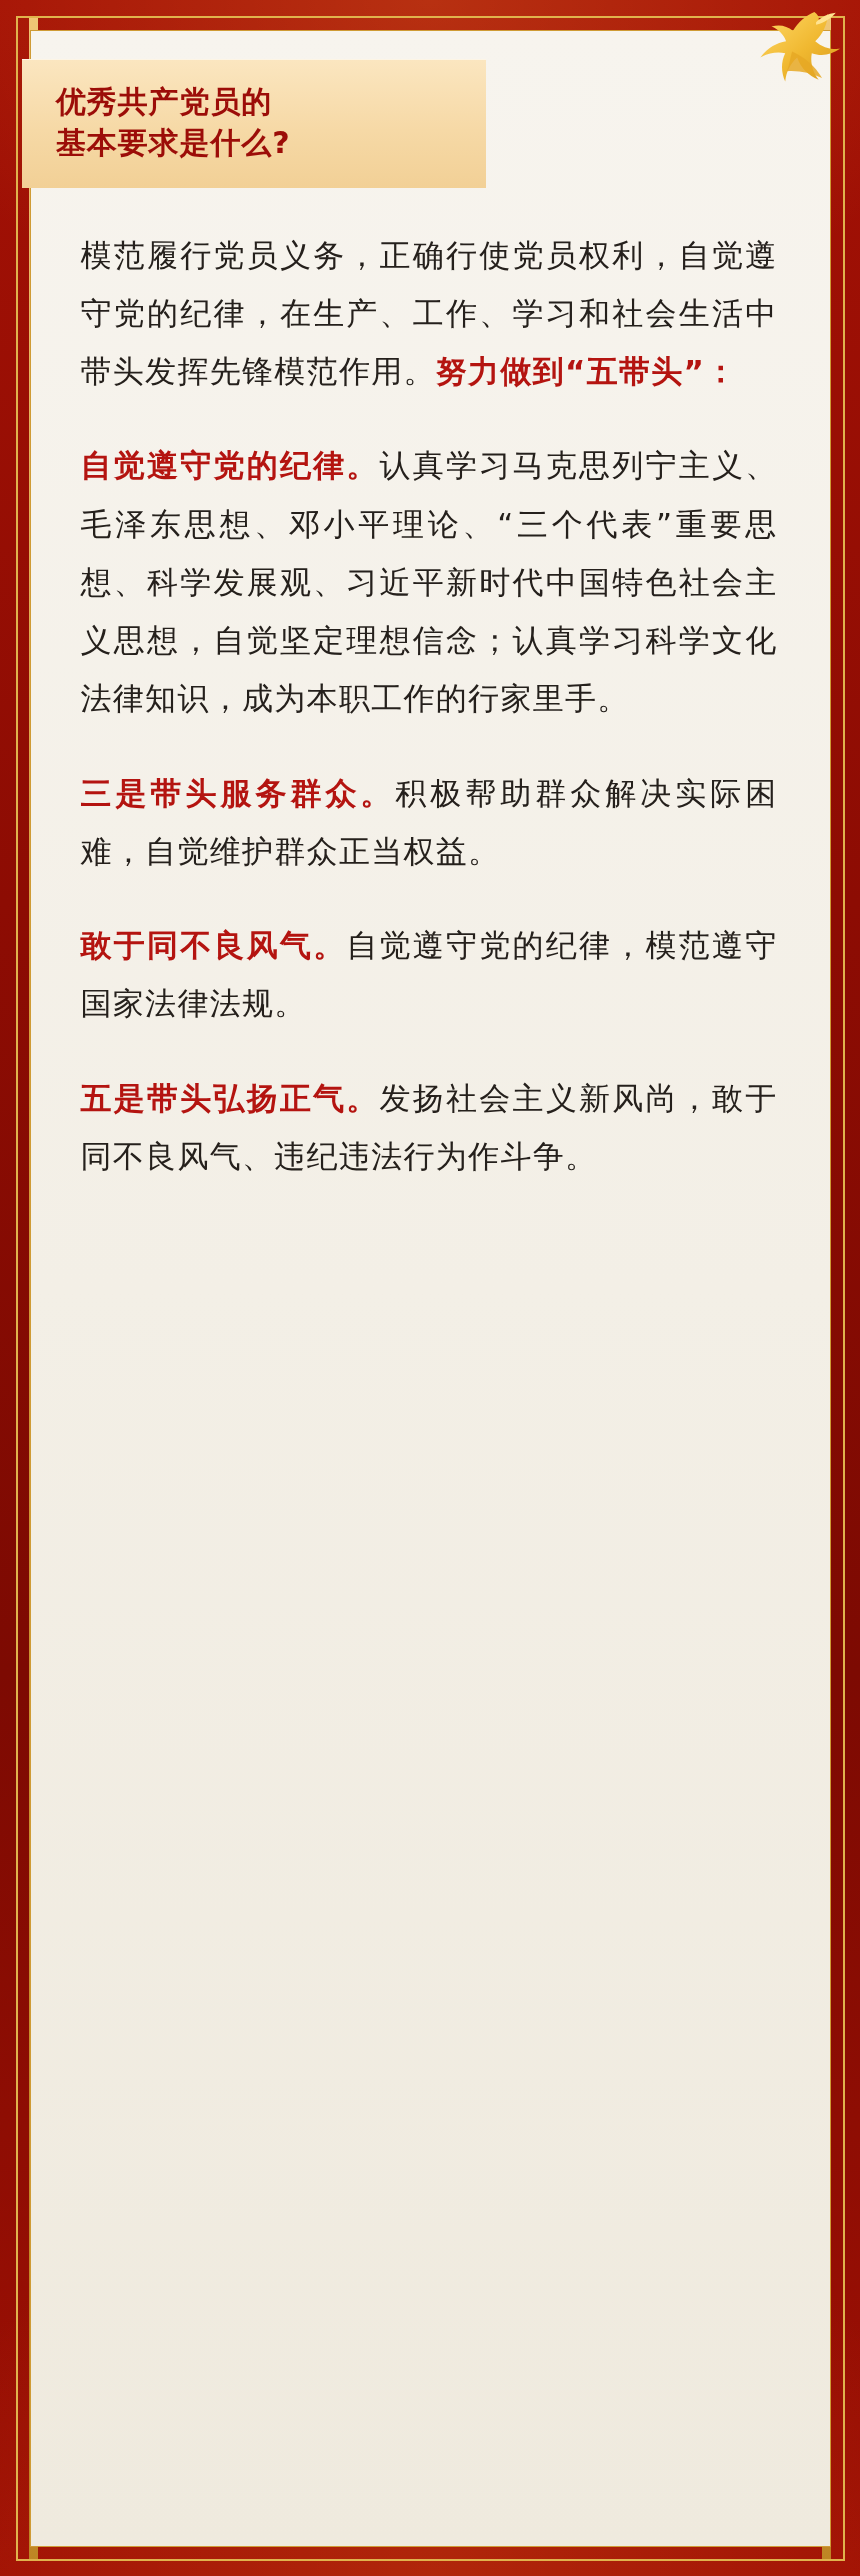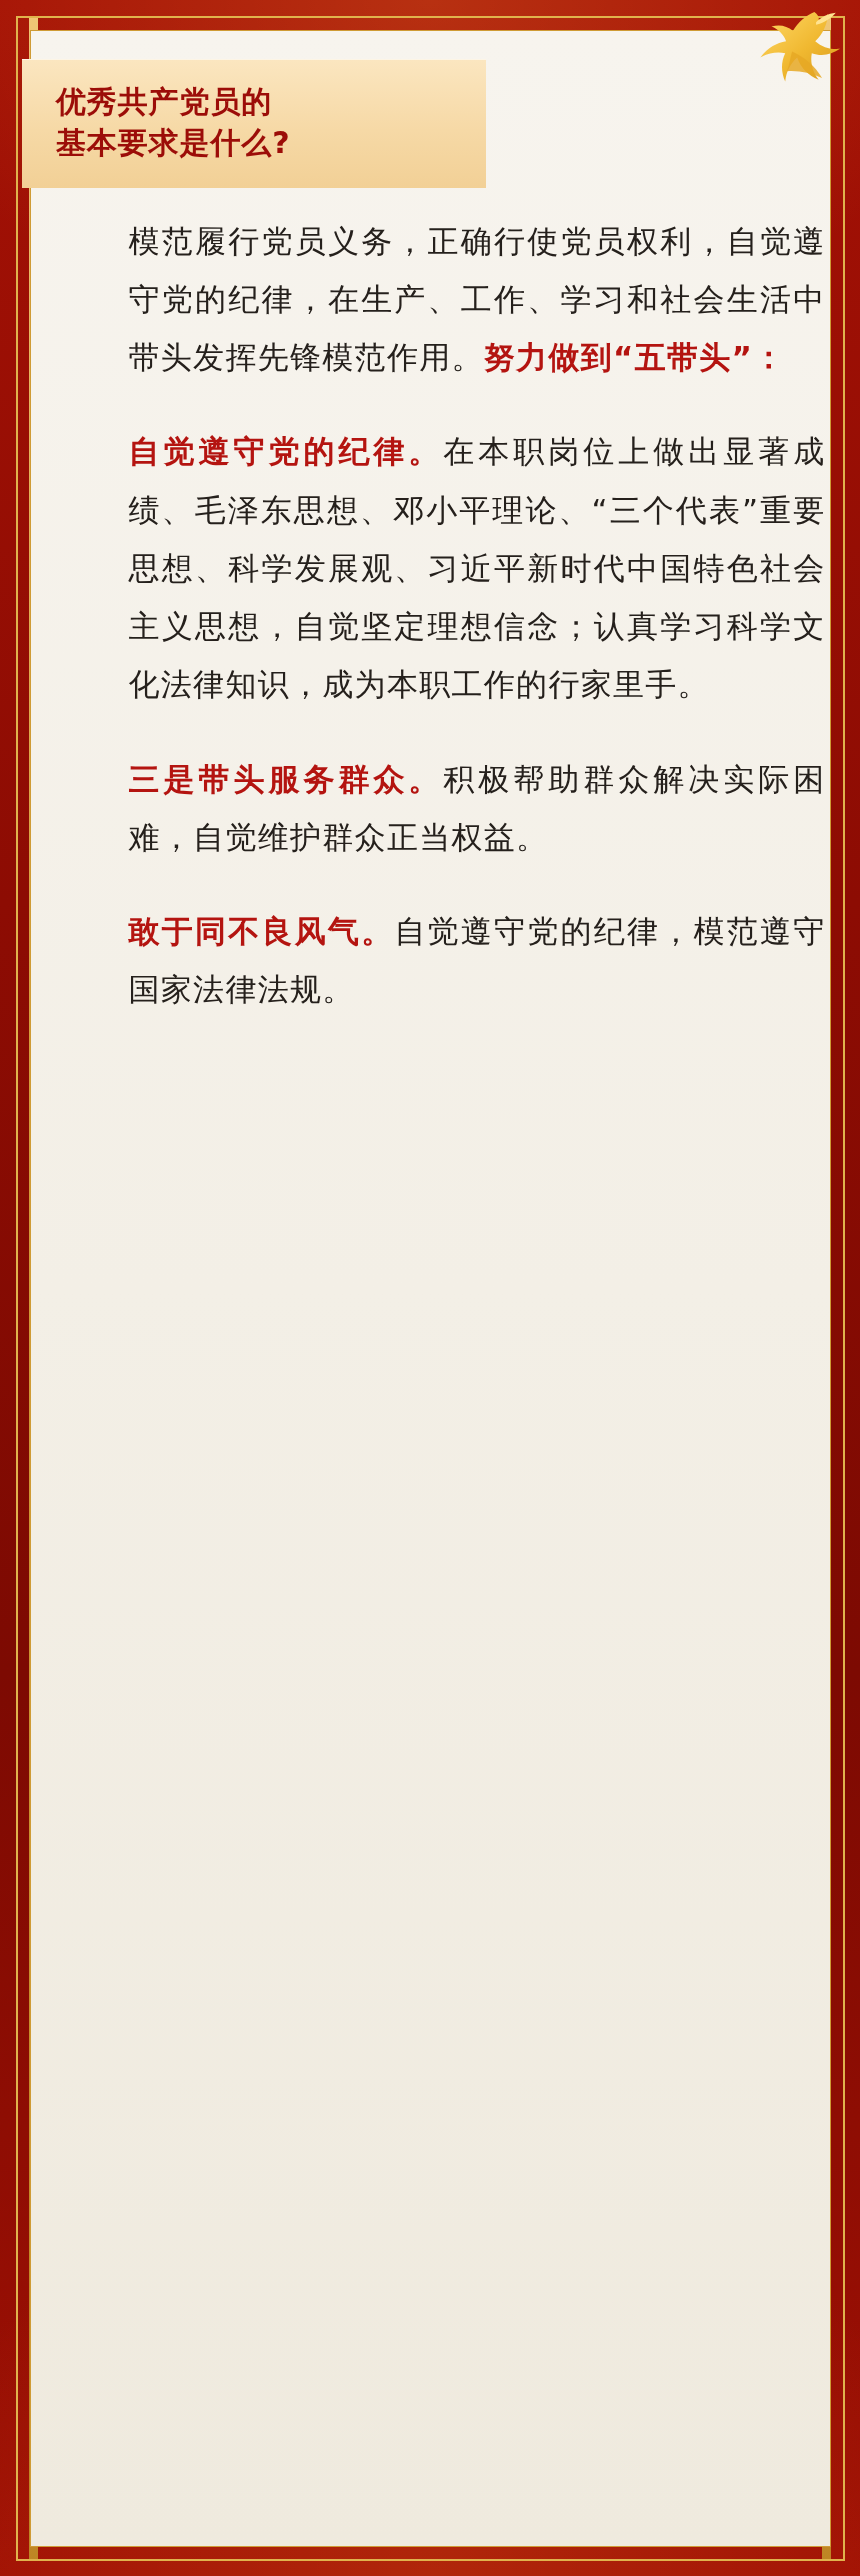--- a/index.html
+++ b/index.html
@@ -76,23 +76,22 @@
     font-weight: bold;
     letter-spacing: 0.9px;
     white-space: pre-line;
     font-family: "DejaVu Sans", "Liberation Sans", sans-serif;
   }
 
   
   .body {
     position: absolute;
     left: 50px;
-    top: 181px;
+    top: 195px;
     width: 697px;
-    margin-left: 48px;
   }
   p.para {
     color: #25201c;
     font-size: 31px;
     line-height: 1.88;
     text-align: justify;
     text-justify: inter-ideograph;
     letter-spacing: 1.3px;
     margin-bottom: 36px;
     font-family: "DejaVu Sans", "Liberation Sans", sans-serif;
@@ -126,19 +125,20 @@
       <path d="M120 26 c6 -6 14 -10 23 -11 -6 7 -14 12 -23 14z" fill="#ffe391"></path>
     </svg>
 
     <div class="title-box">
       <div class="title-text">优秀共产党员的
 基本要求是什么?</div>
     </div>
 
     <div class="body">
         <p class="para"><span>模范履行党员义务，正确行使党员权利，自觉遵守党的纪律，在生产、工作、学习和社会生活中带头发挥先锋模范作用。</span><span class="hl">努力做到“五带头”：</span></p>
-        <p class="para"><span class="hl">自觉遵守党的纪律。</span><span>在本职岗位上做出显著成绩、毛泽东思想、邓小平理论、“三个代表”重要思想、科学发展观、习近平新时代中国特色社会主义思想，自觉坚定理想信念；认真学习科学文化法律知识，成为本职工作的行家里手。</span></p>
+        <p class="para"><span class="hl">自觉遵守党的纪律。</span><span>认真学习马克思列宁主义、毛泽东思想、邓小平理论、“三个代表”重要思想、科学发展观、习近平新时代中国特色社会主义思想，自觉坚定理想信念；认真学习科学文化法律知识，成为本职工作的行家里手。</span></p>
         <p class="para"><span class="hl">三是带头服务群众。</span><span>积极帮助群众解决实际困难，自觉维护群众正当权益。</span></p>
         <p class="para"><span class="hl">敢于同不良风气。</span><span>自觉遵守党的纪律，模范遵守国家法律法规。</span></p>
+        <p class="para"><span class="hl">五是带头弘扬正气。</span><span>发扬社会主义新风尚，敢于同不良风气、违纪违法行为作斗争。</span></p>
       </div>
   </div>
 </div>
 
 
 </body></html>

